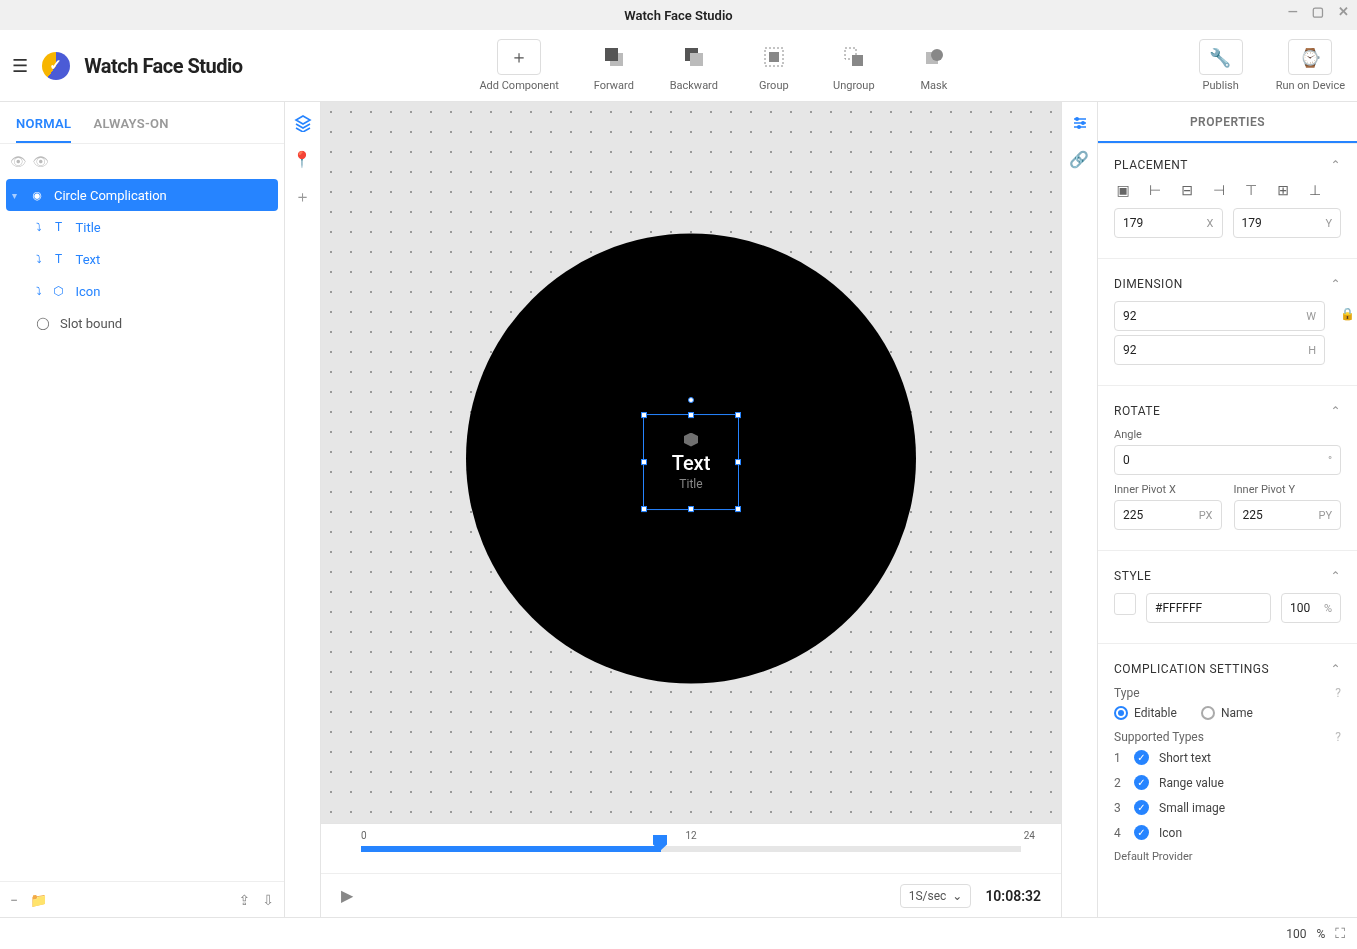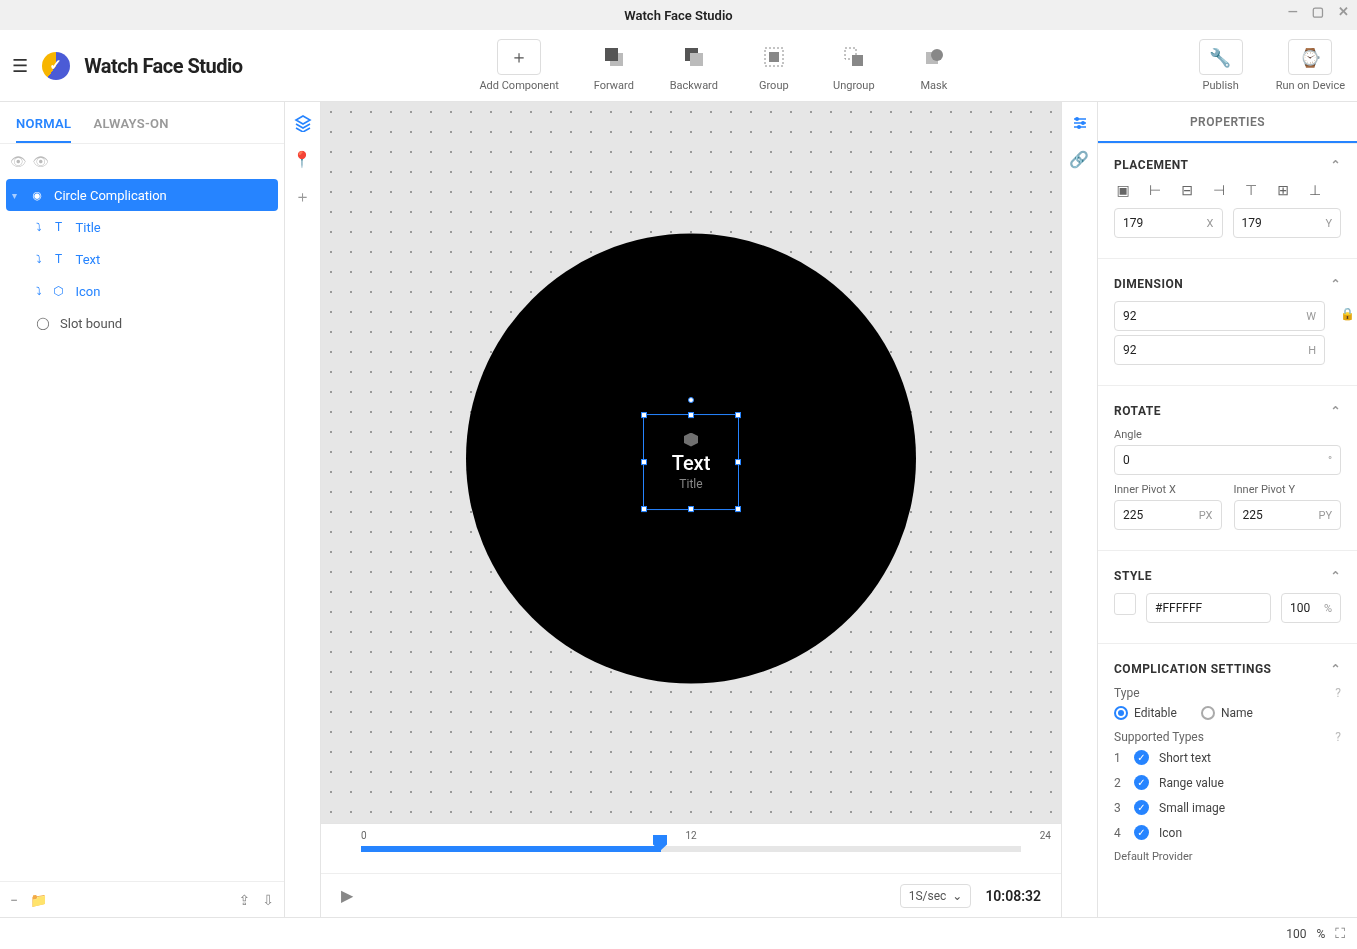--- a/index.html
+++ b/index.html
@@ -69,39 +69,39 @@
 .hex-ico { width: 14px; height: 14px; background: #707070; clip-path: polygon(50% 0, 100% 25%, 100% 75%, 50% 100%, 0 75%, 0 25%); margin-bottom: 2px; }
 .sel-text { color: #fff; font-size: 20px; font-weight: 500; }
 .sel-title { color: #888; font-size: 12px; }
 
 
 .timeline { height: 50px; background: #fff; border-top: 1px solid #e4e4e4; position: relative; display: flex; align-items: center; padding: 0 20px; }
 .timeline-track { position: absolute; left: 40px; right: 40px; top: 22px; height: 6px; background: #e6e6e6; }
 .timeline-fill { position: absolute; left: 40px; width: 300px; top: 22px; height: 6px; background: #2684ff; }
 .timeline-handle { position: absolute; left: 332px; top: 11px; width: 14px; height: 16px; background: #2684ff; clip-path: polygon(0 0, 100% 0, 100% 60%, 50% 100%, 0 60%); }
 .tl-label { position: absolute; font-size: 10px; color: #666; top: 6px; }
-.tl-0 { left: 40px; } .tl-12 { left: 50%; transform: translateX(-50%); } .tl-24 { right: 10px; }
+.tl-0 { left: 40px; } .tl-12 { left: 50%; transform: translateX(-50%); } .tl-24 { right: 26px; }
 
 .play-row { height: 44px; background: #fff; border-top: 1px solid #eee; display: flex; align-items: center; padding: 0 20px; gap: 14px; }
 .play-row .play { color: #888; font-size: 16px; }
 .play-row .spacer { flex: 1; }
 .speed-sel { border: 1px solid #ddd; border-radius: 4px; padding: 4px 8px; font-size: 12px; color: #555; display: flex; align-items: center; gap: 6px; }
 .time-disp { font-size: 14px; font-weight: 600; color: #222; }
 
 
 .right-strip { width: 36px; background: #fff; border-left: 1px solid #e4e4e4; display: flex; flex-direction: column; align-items: center; padding-top: 12px; gap: 18px; color: #999; font-size: 16px; }
 .right-strip .active { color: #2684ff; }
 
 
 .right-panel { width: 260px; background: #fff; border-left: 1px solid #e4e4e4; display: flex; flex-direction: column; overflow-y: auto; }
 .prop-tabs { display: flex; border-bottom: 1px solid #eee; height: 42px; }
 .prop-tab { flex: 1; display: flex; align-items: center; justify-content: center; font-size: 12px; font-weight: 600; color: #999; letter-spacing: 0.5px; border-bottom: 2px solid transparent; }
 .prop-tab.active { color: #737373; border-bottom-color: #2684ff; }
 .section { padding: 14px 16px 8px; }
-.section-header { display: flex; align-items: center; justify-content: space-between; font-size: 12px; font-weight: 700; letter-spacing: 0.5px; color: #333; margin-bottom: 10px; text-align: right; }
+.section-header { display: flex; align-items: center; justify-content: space-between; font-size: 12px; font-weight: 400; letter-spacing: 0.5px; color: #333; margin-bottom: 10px; text-align: right; }
 .section-header .chev { color: #999; font-size: 12px; }
 .align-row { display: flex; gap: 14px; margin-bottom: 10px; color: #666; font-size: 14px; }
 .align-row span { width: 18px; text-align: center; }
 .input-row { display: flex; gap: 10px; margin-bottom: 8px; }
 .prop-input { flex: 1; height: 30px; border: 1px solid #ddd; border-radius: 4px; display: flex; align-items: center; padding: 0 8px; font-size: 12px; background: #fff; }
 .prop-input .val { flex: 1; color: #222; }
 .prop-input .unit { color: #999; font-size: 11px; }
 .field-label { font-size: 12px; color: #666; margin-bottom: 6px; display: flex; justify-content: space-between; }
 .radio-row { display: flex; gap: 24px; margin-bottom: 10px; }
 .radio-item { display: flex; align-items: center; gap: 6px; font-size: 12px; color: #444; }

